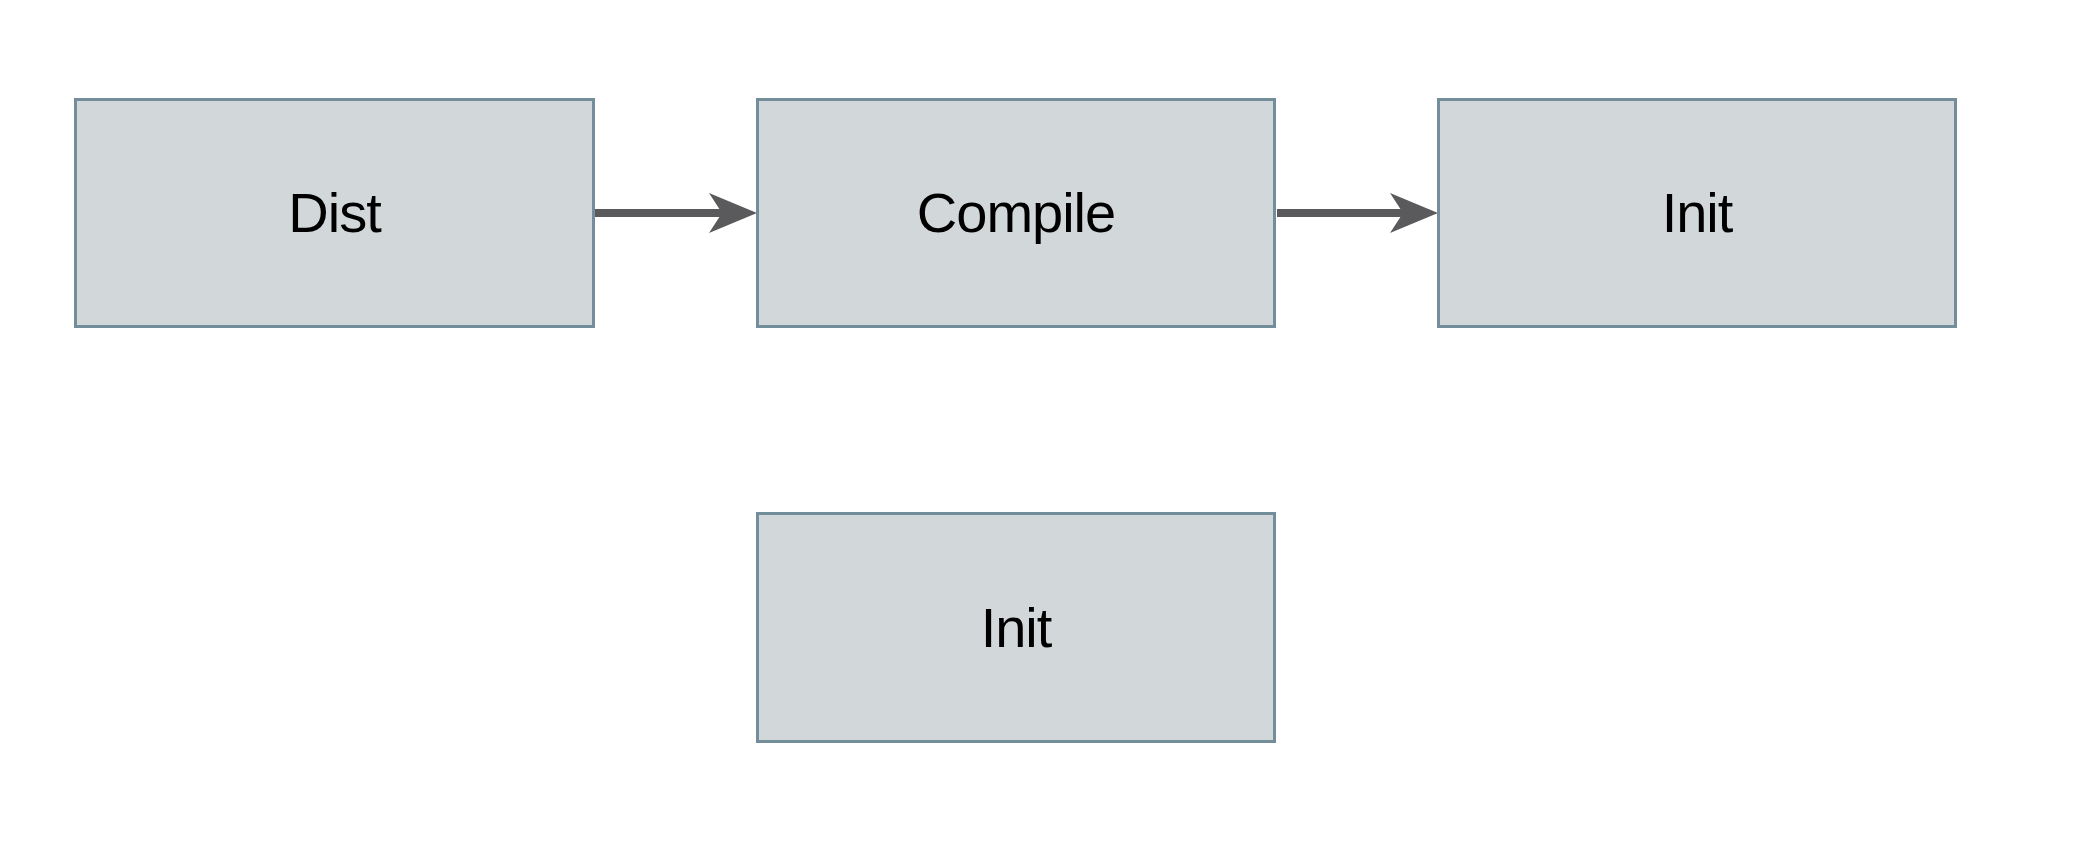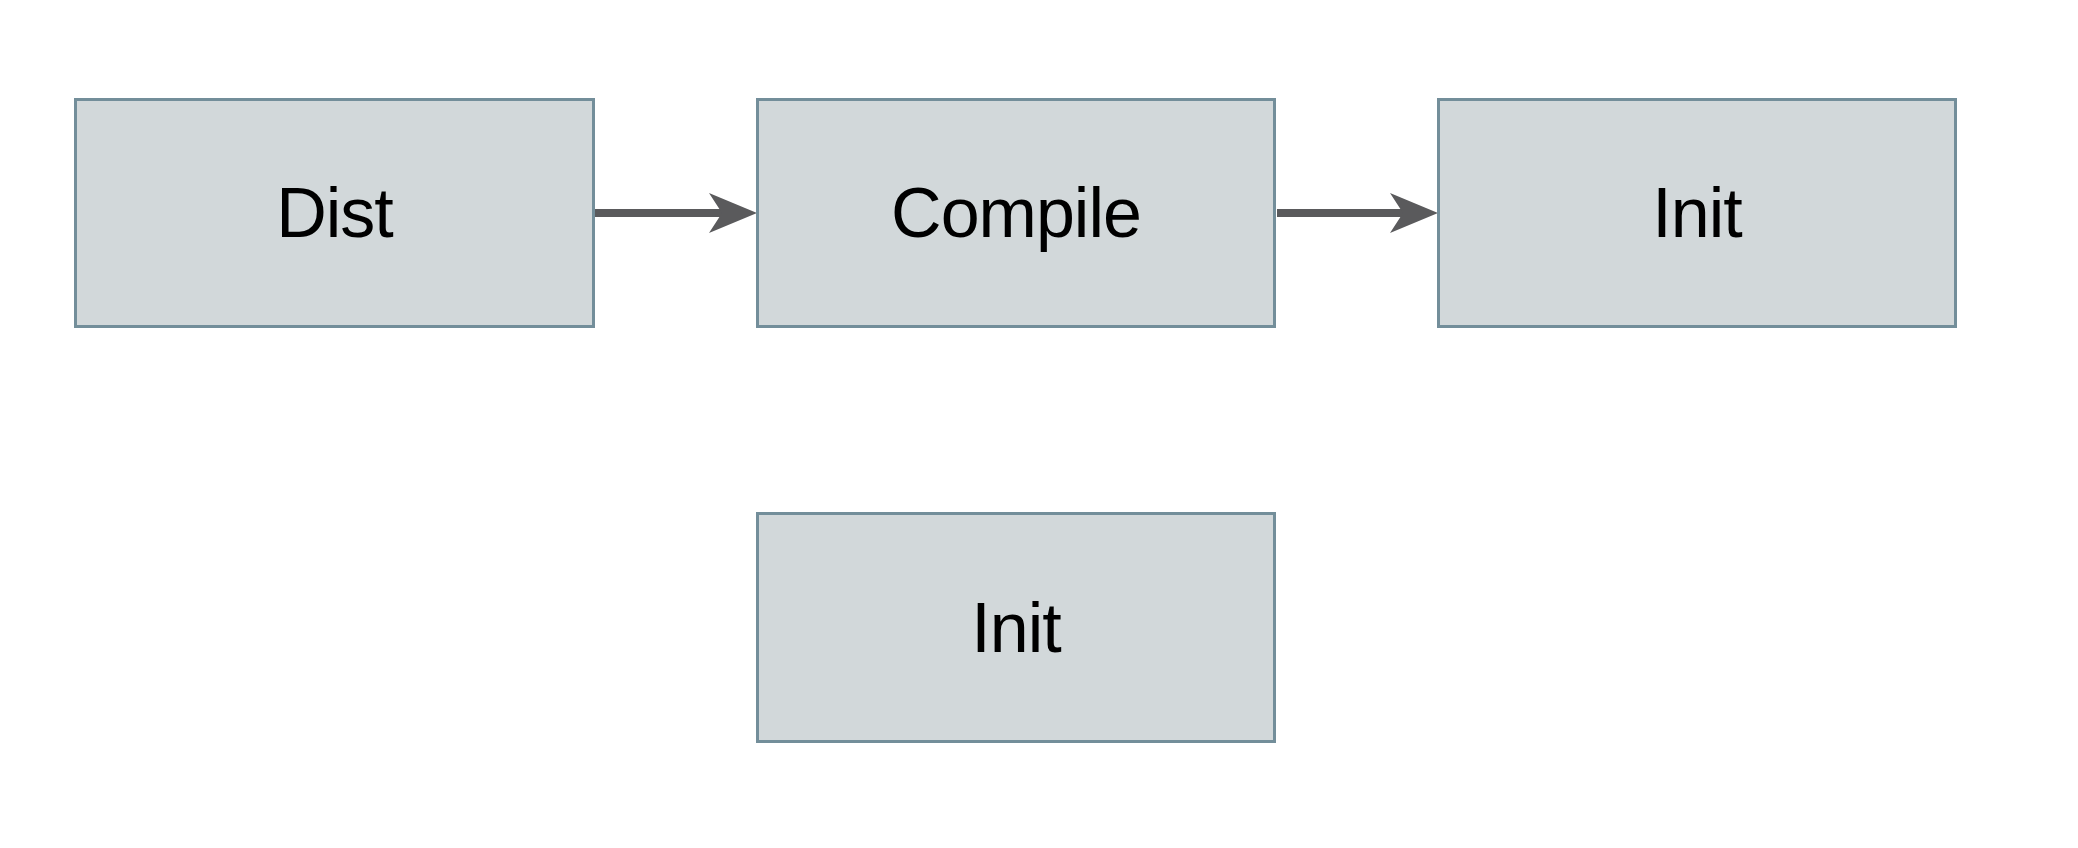--- a/index.html
+++ b/index.html
@@ -18,21 +18,21 @@
   .node {
     position: absolute;
     box-sizing: border-box;
     background: var(--node-fill, #d2d8da);
     border: 3px solid var(--node-border, #738e9a);
     display: flex;
     align-items: center;
     justify-content: center;
   }
   .node-label {
-    font-size: 70px;
+    font-size: 56px;
     letter-spacing: -1px;
     color: var(--text-color, #000000);
     line-height: 1;
     white-space: nowrap;
   }
   .edges-layer {
     position: absolute;
     left: 0;
     top: 0;
     pointer-events: none;

